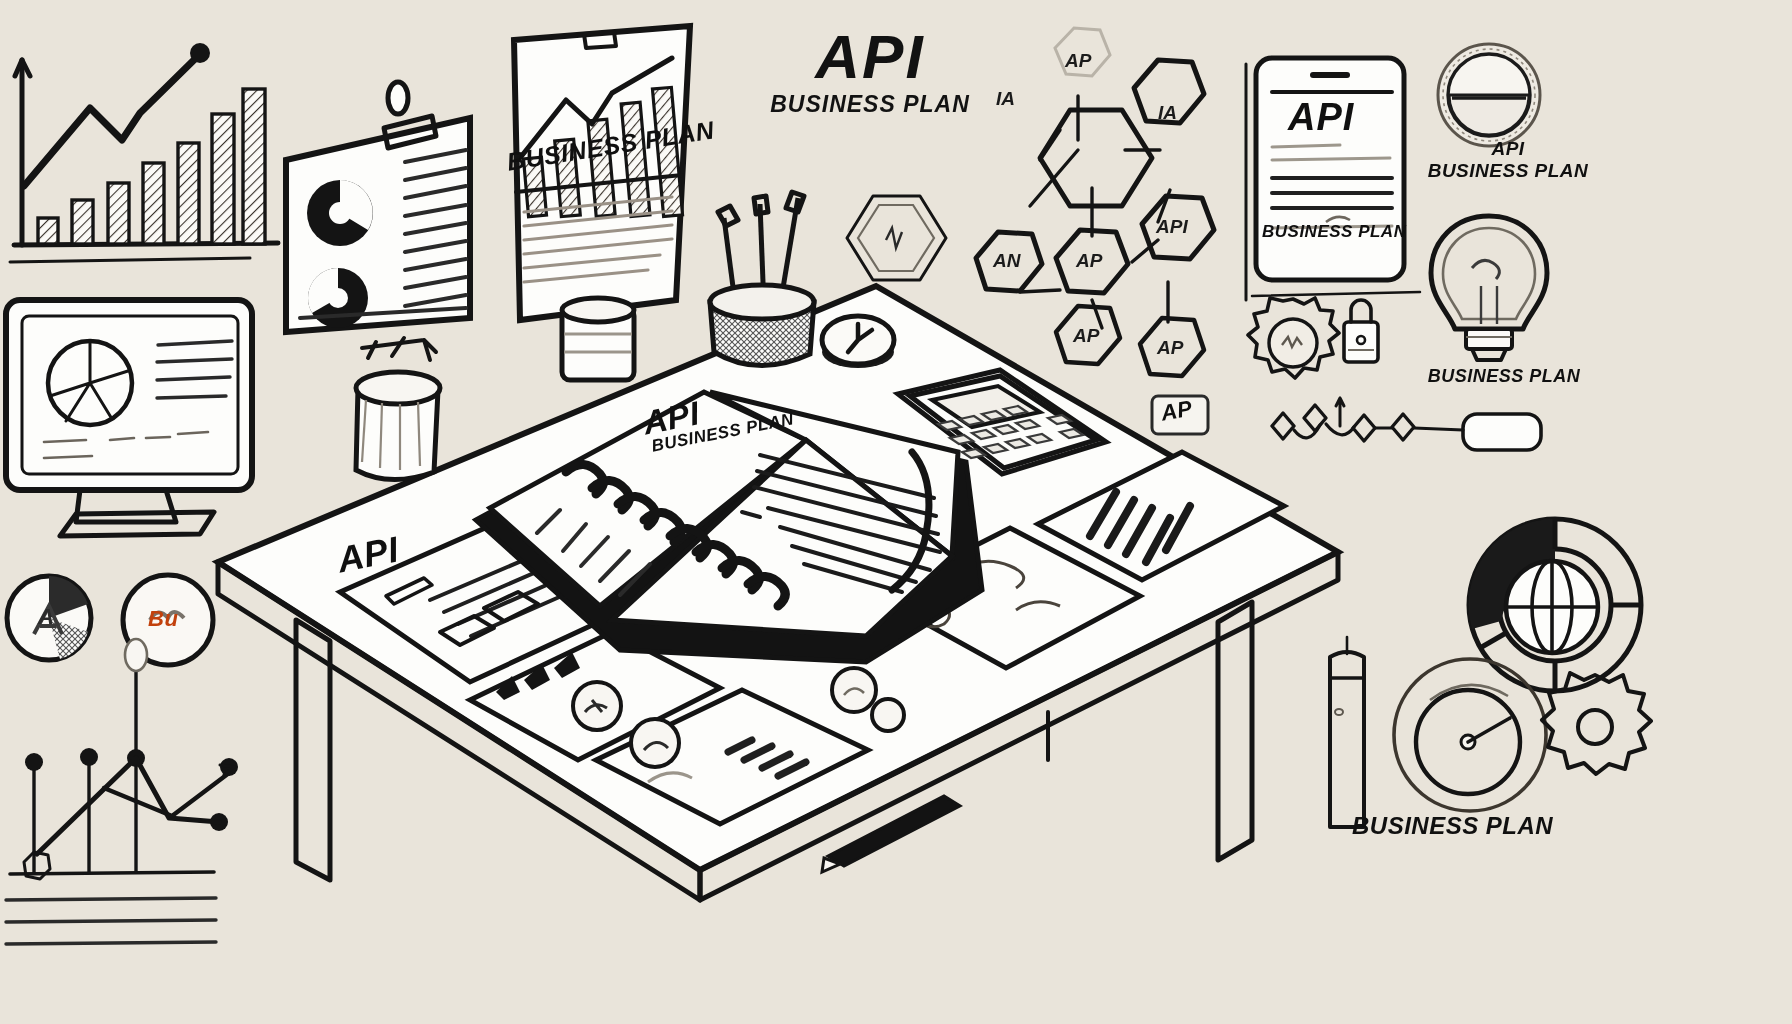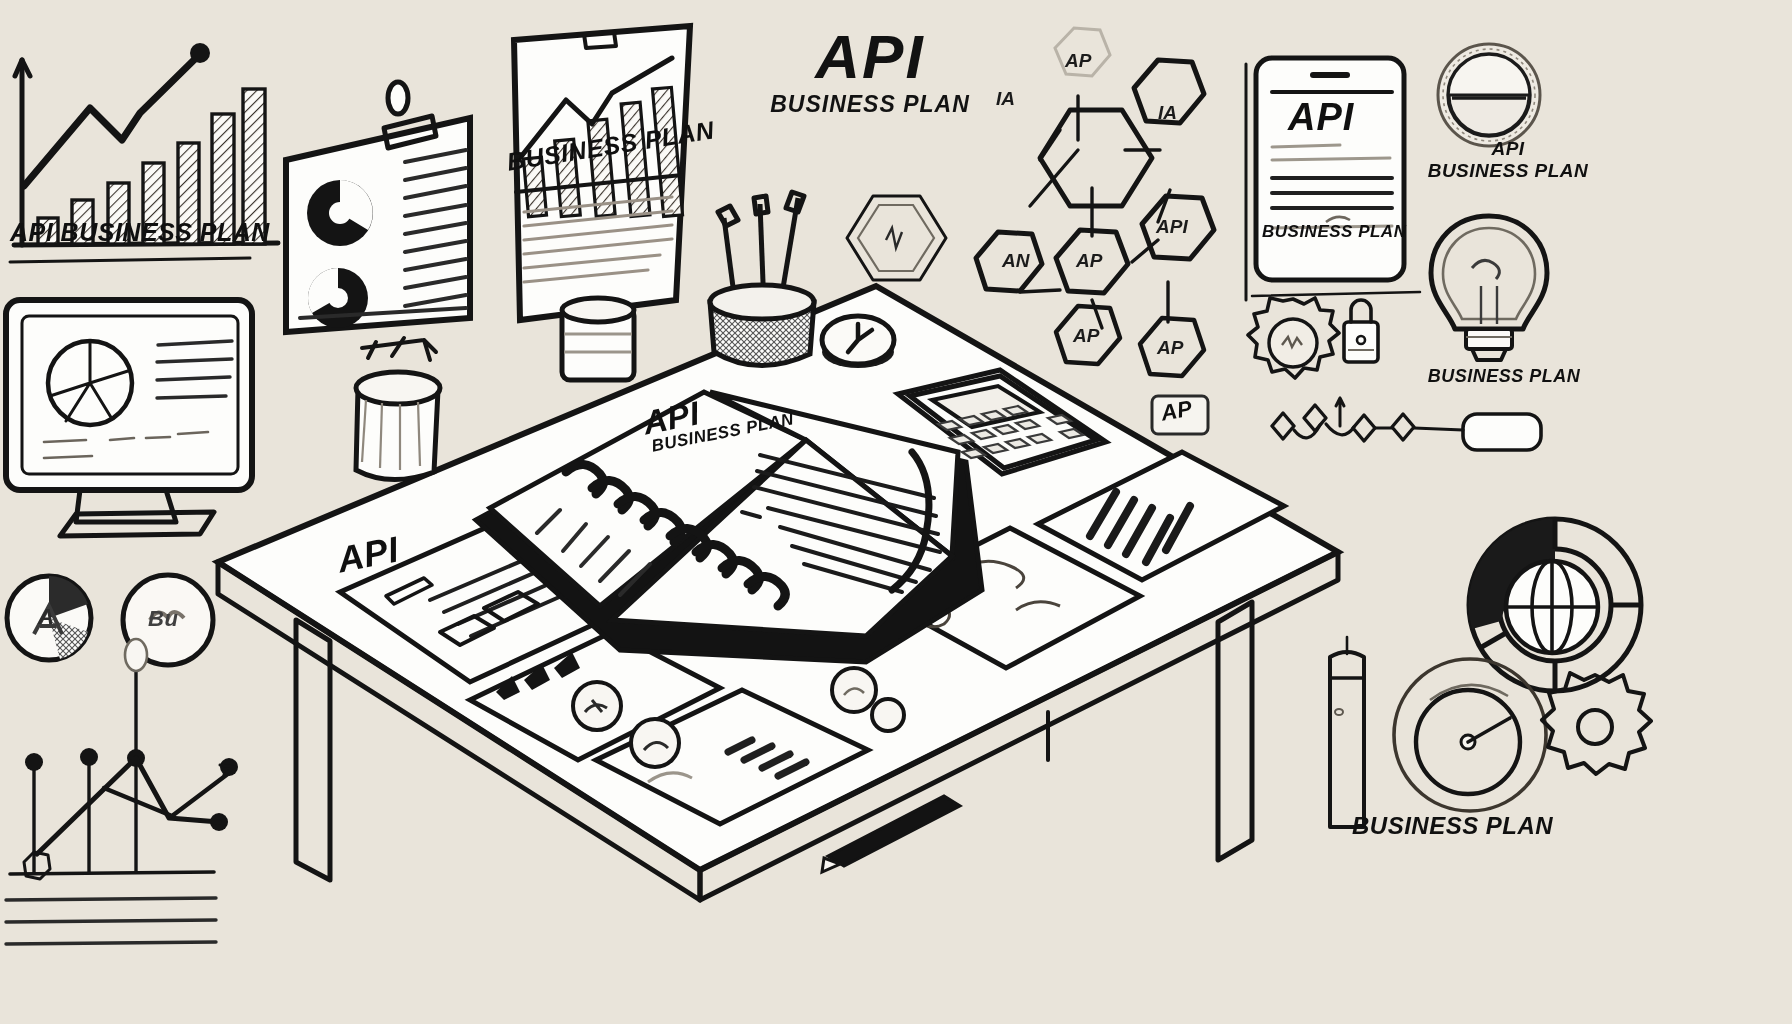--- a/index.html
+++ b/index.html
@@ -539,21 +539,20 @@
     <path fill="#f8f6f2" stroke="#141414" stroke-width="3" d="M824,858 L840,864 L822,872 Z"></path>
   </g>
 
 </svg>
 
 <div class="abs lbl" id="main-title">
   <div class="t1">API</div>
   <div class="t2">BUSINESS PLAN</div>
 </div>
 
-<div class="abs lbl" id="tl-caption">API BUSINESS PLAN</div>
 
 <div class="abs lbl" id="poster-caption">BUSINESS PLAN</div>
 
 <div class="abs lbl" id="phone-api">API</div>
 <div class="abs lbl" id="phone-caption">BUSINESS PLAN</div>
 
 <div class="abs lbl" id="circle-caption">
   <div>API</div>
   <div>BUSINESS PLAN</div>
 </div>
@@ -565,22 +564,22 @@
 <div class="abs lbl" id="nb-api">API</div>
 <div class="abs lbl" id="nb-sub">BUSINESS PLAN</div>
 
 <div class="abs lbl" id="desk-doc-api">API</div>
 
 <div class="abs hexlbl" style="left:1065px;top:50px;">AP</div>
 <div class="abs hexlbl" style="left:996px;top:88px;">IA</div>
 <div class="abs hexlbl" style="left:1158px;top:102px;">IA</div>
 <div class="abs hexlbl" style="left:1156px;top:216px;">API</div>
 <div class="abs hexlbl" style="left:1076px;top:250px;">AP</div>
-<div class="abs hexlbl" style="left:993px;top:250px;margin-left:9px;">AN</div>
+<div class="abs hexlbl" style="left:993px;top:250px;">AN</div>
 <div class="abs hexlbl" style="left:1073px;top:325px;">AP</div>
 <div class="abs hexlbl" style="left:1157px;top:337px;">AP</div>
 
 <div class="abs lbl" style="left:1159px;top:401px;font-size:22px;transform:rotate(-10deg);transform-origin:left top;">AP</div>
 
 <div class="abs lbl" style="left:38px;top:604px;font-size:22px;color:#2b2b2b;">A</div>
-<div class="abs lbl" style="left:148px;top:606px;font-size:22px;color:#404040;">Bu</div>
+<div class="abs lbl" style="left:148px;top:606px;font-size:22px;color:#c2410c;">Bu</div>
 
 </div>
 
 </body></html>

